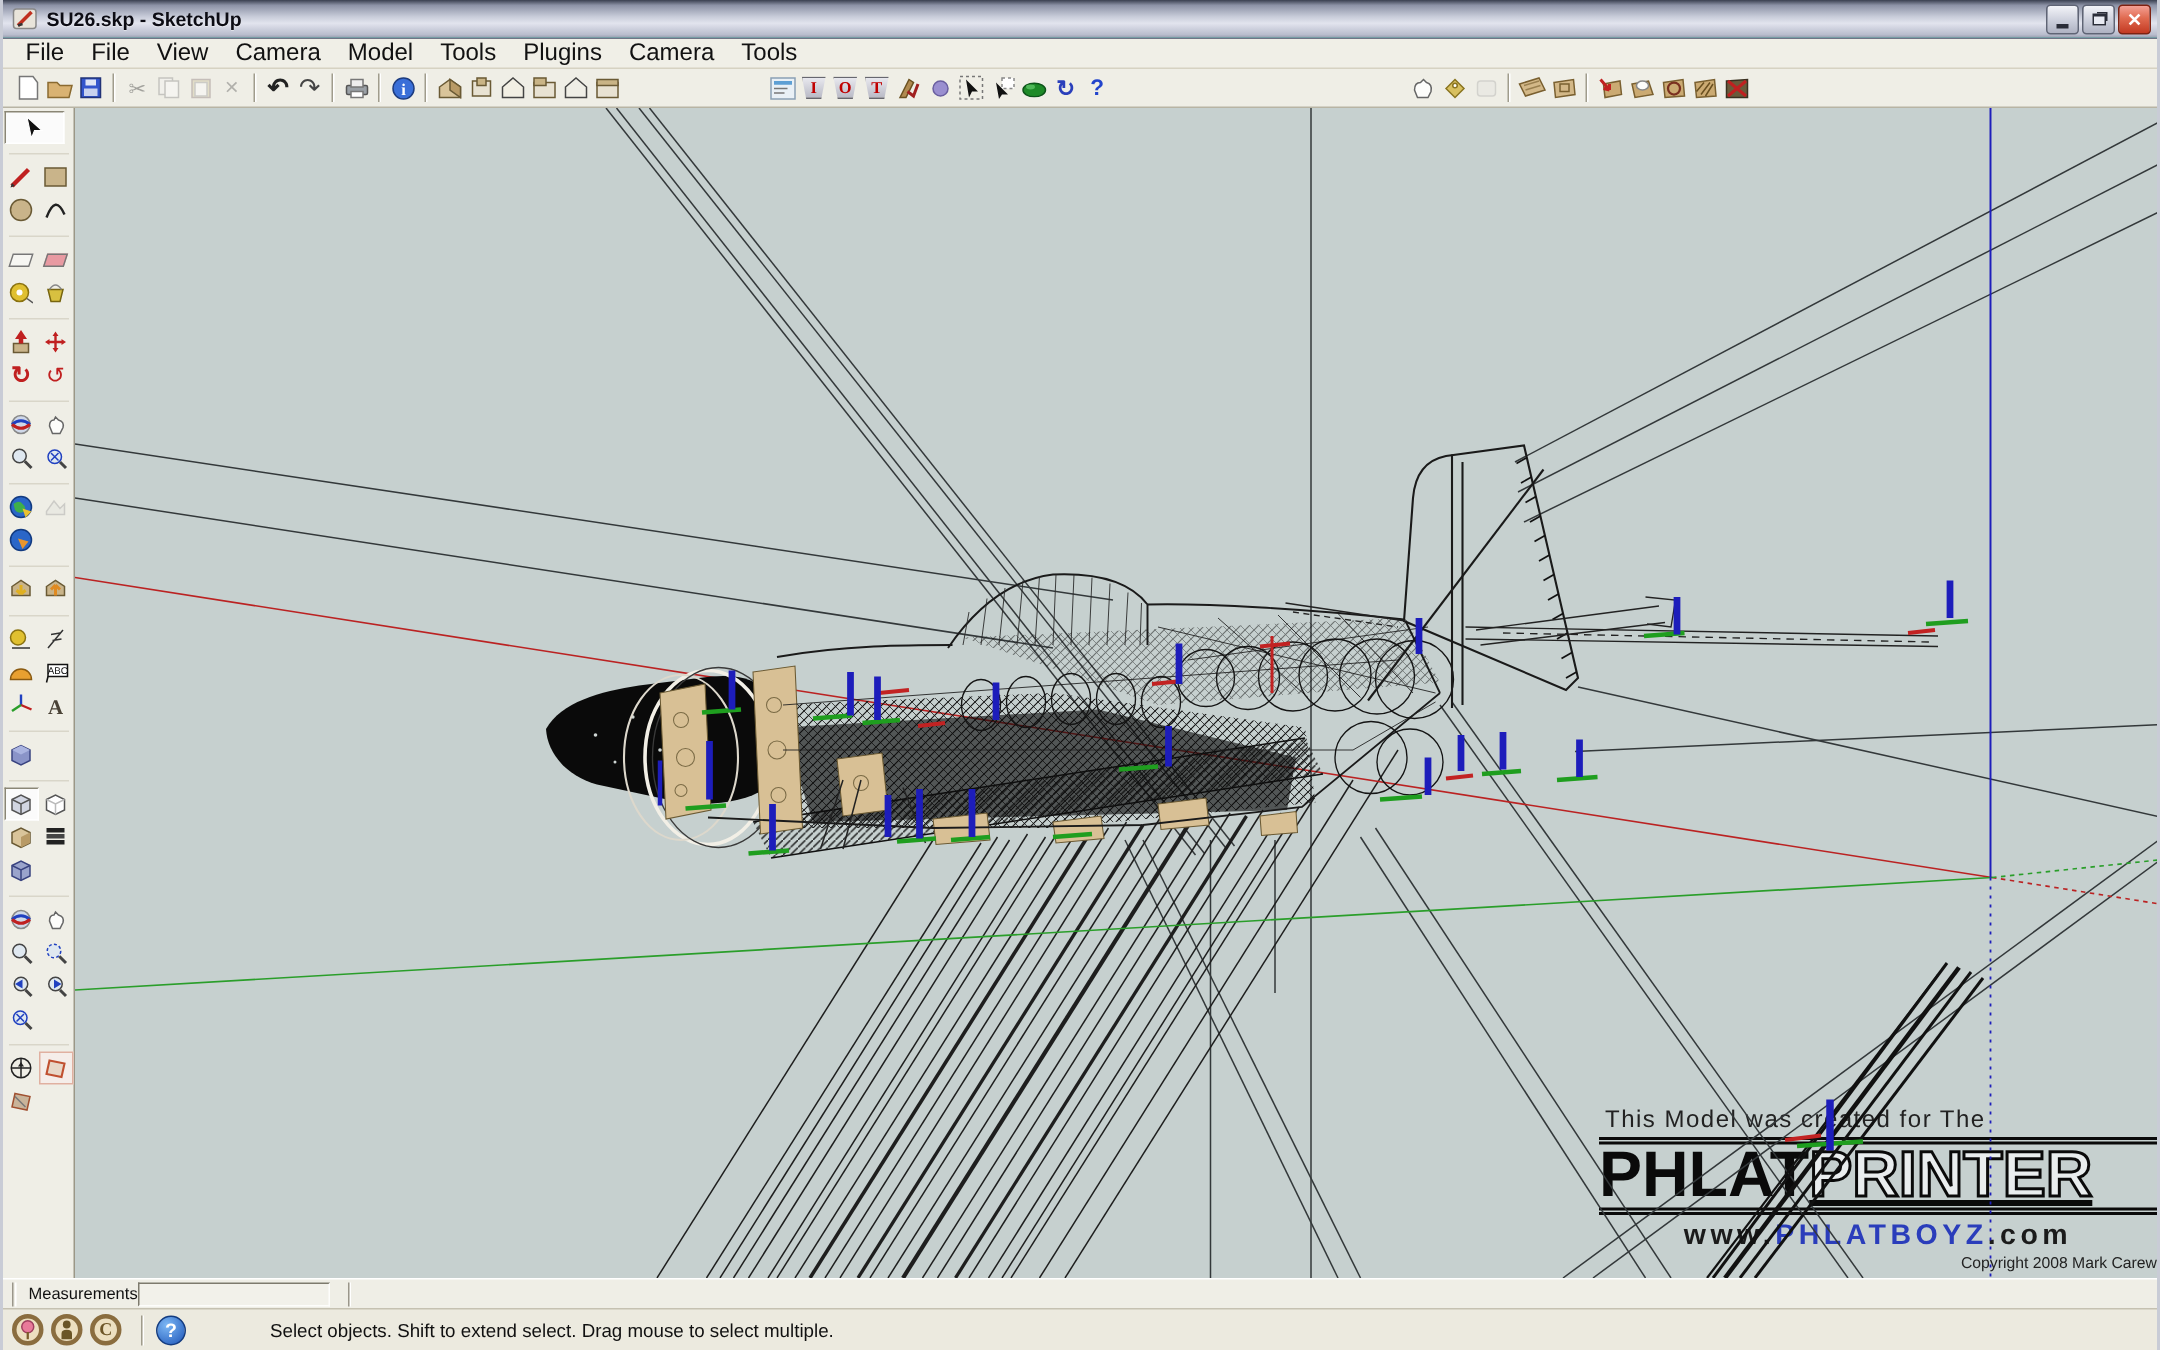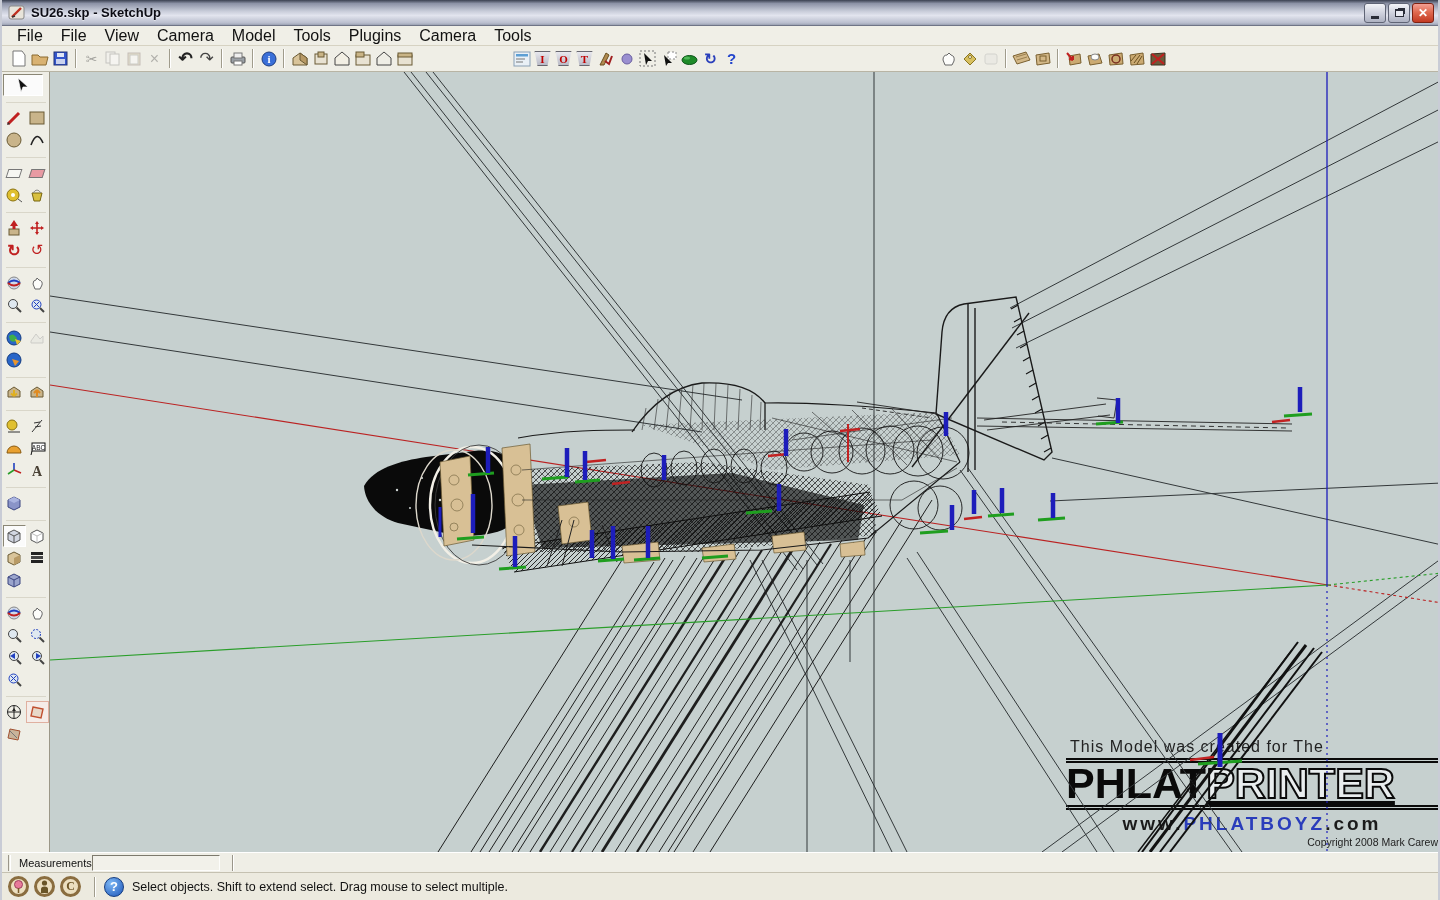--- a/index.html
+++ b/index.html
@@ -64,21 +64,21 @@
   .mb-groove { width:3px; height:16px; border-left:1px solid #9a968a; border-right:1px solid #fff; margin:0 8px 0 6px; }
   .mb-label { font-size:11px; color:#111; }
   .mb-input { width:128px; height:16px; border:1px solid; border-color:#7d7a6d #fdfdfb #fdfdfb #7d7a6d; background:#f2f1ea; font-size:11px; padding:0 3px; }
   .mb-sep { width:2px; height:16px; border-left:1px solid #9a968a; border-right:1px solid #fff; margin-left:12px; }
 
   
   .statusbar { height:28px; flex:0 0 28px; background:#eceadf; border-top:1px solid #c5c1b1; display:flex; align-items:center; padding-left:6px; }
   .st-circle { width:21px; height:21px; border-radius:50%; border:3px solid #8a6d3f; background:#ecdfc0; margin-right:5px; display:flex; align-items:center; justify-content:center; }
   .st-sep { width:2px; height:20px; border-left:1px solid #a09c8c; border-right:1px solid #fff; margin:0 8px; }
   .help-circle { width:20px; height:20px; border-radius:50%; background:radial-gradient(circle at 35% 30%,#7db8f5,#1d55b8); color:#fff; font-weight:bold; font-size:13px; display:flex; align-items:center; justify-content:center; margin-right:8px; border:1px solid #143c80; }
-  .st-text { font-size:12.5px; color:#111; }
+  .st-text { font-size:12.5px; color:#111;margin-left:48px; }
   .st-c { font-family:"Liberation Serif",serif; font-weight:bold; font-size:12px; color:#6d5526; }
 </style>
 </head>
 <body>
 
 <div class="window">
 
   <div class="titlebar">
     <span class="app-icon">
       <svg width="18" height="18">

